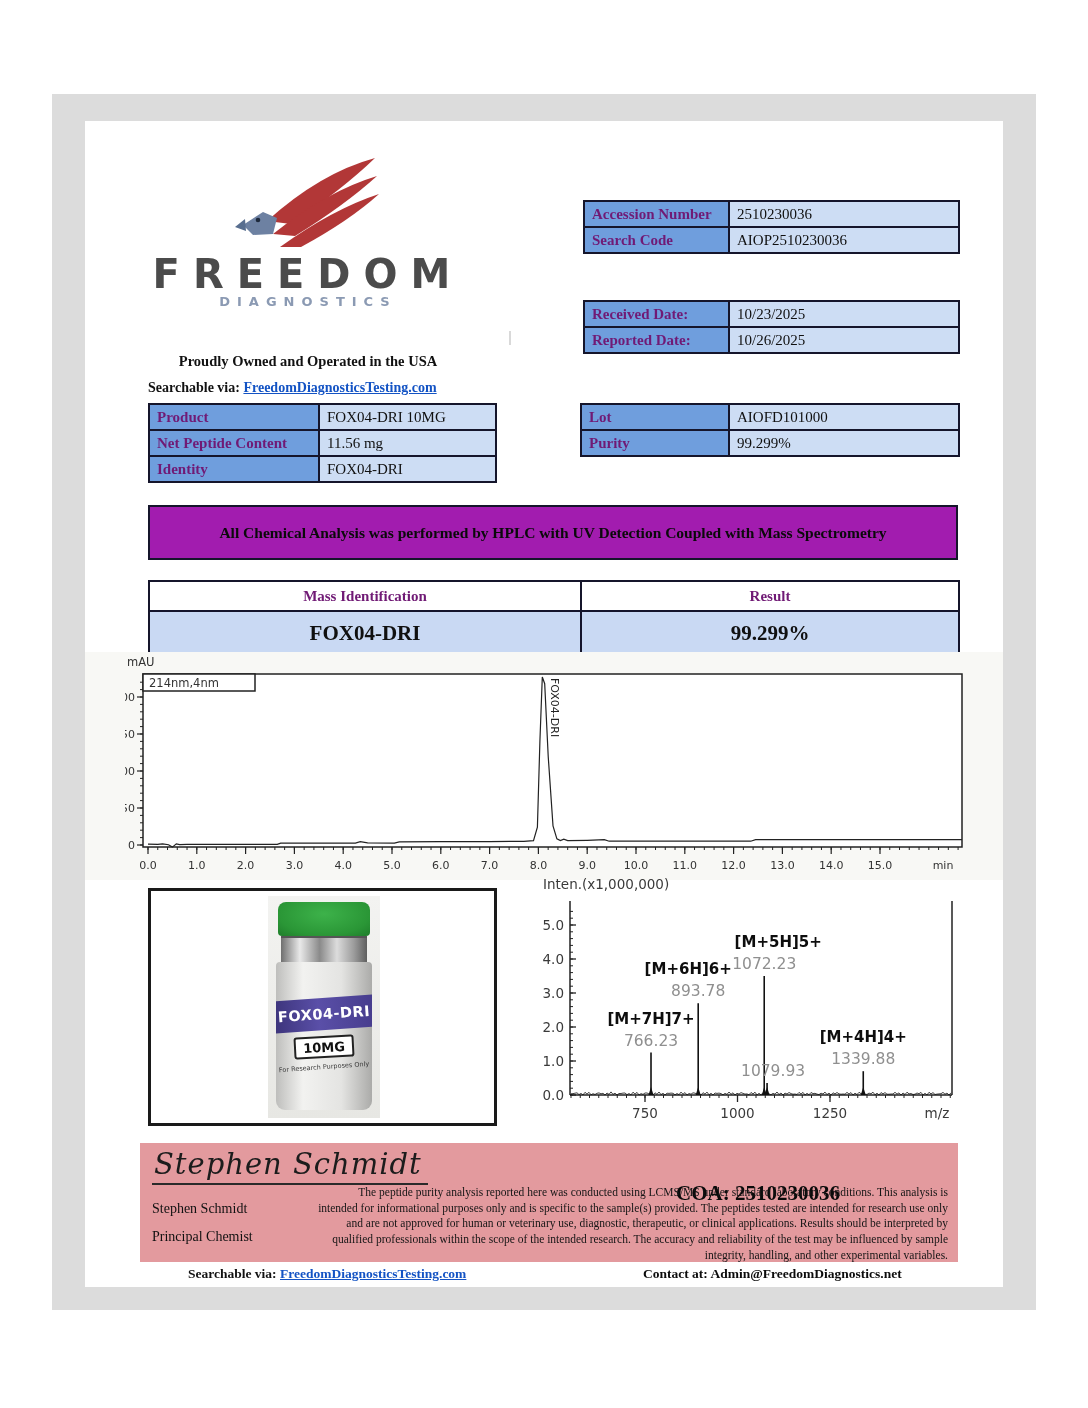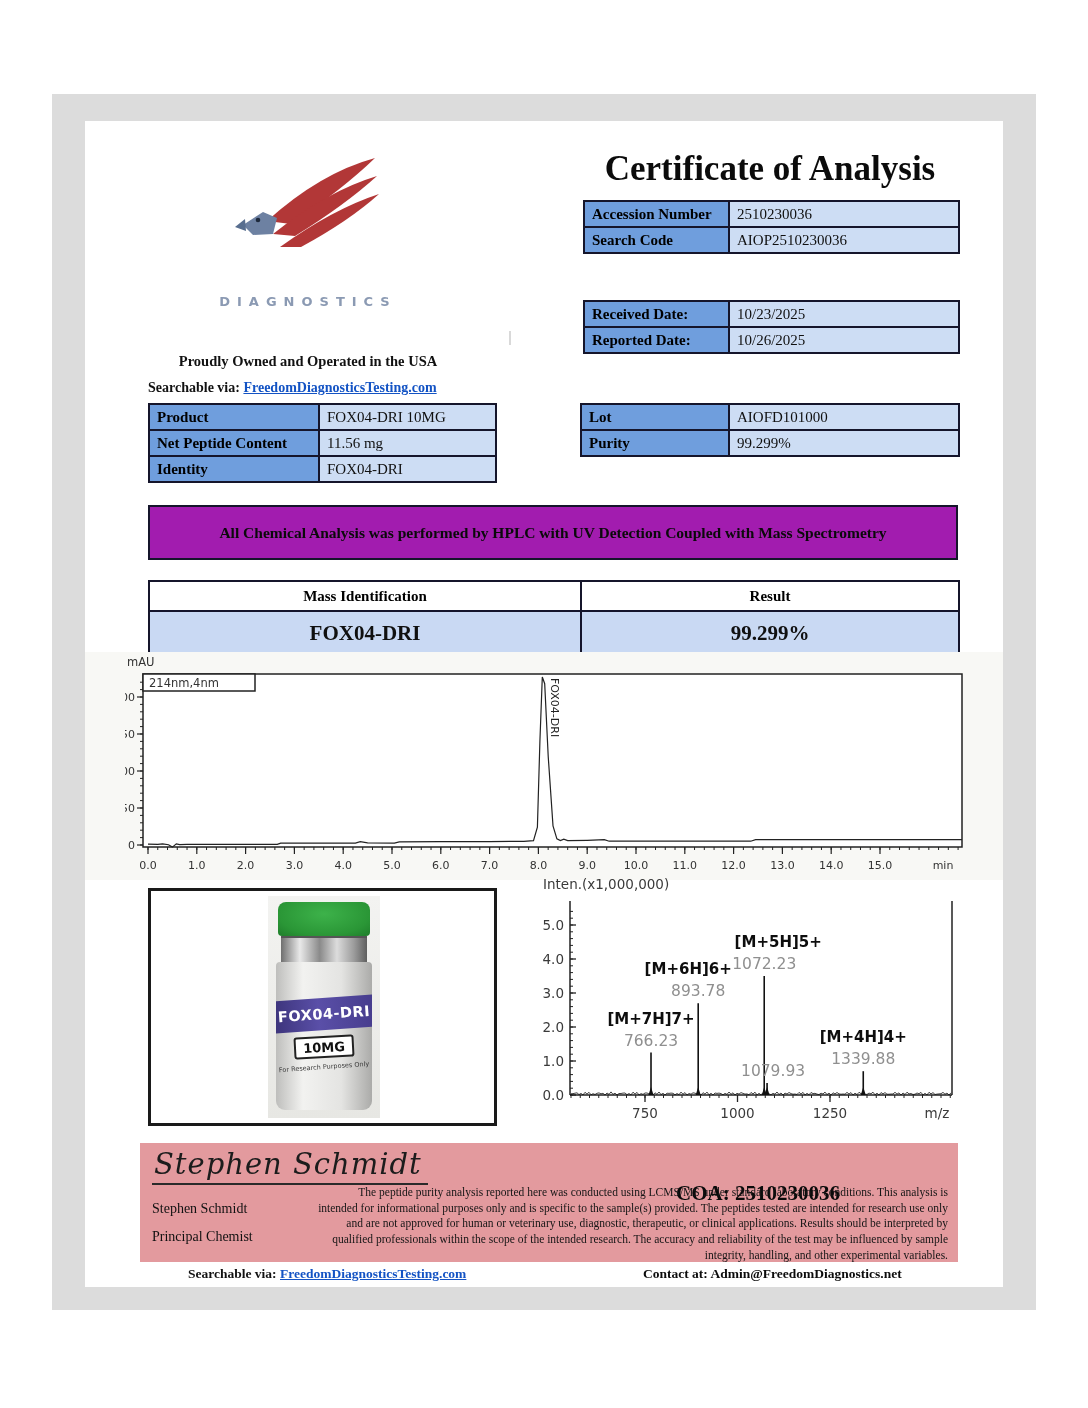--- a/index.html
+++ b/index.html
@@ -22,21 +22,21 @@
   .searchline{font-weight:bold;font-size:14px;color:#111;white-space:nowrap;}
   #search-top{position:absolute;left:63px;top:259px;}
   a.doclink{color:#1353c4;font-weight:bold;text-decoration:underline;}
   #title{position:absolute;left:480px;top:28px;width:410px;text-align:center;
          font-size:35px;font-weight:bold;color:#0b0b0b;}
 
   
   table.t{position:absolute;border-collapse:collapse;table-layout:fixed;}
   table.t th,table.t td{border:2px solid #15152b;font-size:15px;padding:1px 7px;height:22px;
         overflow:hidden;white-space:nowrap;}
-  table.t th{background:#6f9edd;text-align:left;font-weight:bold;color:#000000;}
+  table.t th{background:#6f9edd;text-align:left;font-weight:bold;color:#701a75;}
   table.t td{background:#cdddf4;font-weight:normal;color:#101010;}
   #acc-table{left:498px;top:79px;width:375px;}
   #date-table{left:498px;top:179px;width:375px;}
   #prod-table{left:63px;top:282px;width:347px;}
   #lot-table{left:495px;top:282px;width:378px;}
 
   
   #banner{position:absolute;left:63px;top:384px;width:806px;height:51px;background:#a21caf;
           border:2px solid #15152b;display:flex;align-items:center;justify-content:center;
           font-weight:bold;font-size:15.5px;color:#0a0a0a;text-align:center;}
@@ -105,29 +105,29 @@
     <div class="page">
 
       <svg id="logo-eagle" viewBox="0 0 160 104">
         <path d="M42,66 Q95,18 150,3 Q118,34 66,69 Z" fill="#b23737"></path>
         <path d="M48,79 Q102,36 152,21 Q120,50 70,81 Z" fill="#b23737"></path>
         <path d="M55,92 Q108,54 154,39 Q124,66 76,92 Z" fill="#b23737"></path>
         <path d="M18,70 L38,57 L52,63 L48,79 L28,80 Z" fill="#6d81a2"></path>
         <path d="M10,72 L20,64 L21,76 Z" fill="#586e8f"></path>
         <circle cx="33" cy="65" r="2.3" fill="#1e2a3c"></circle>
       </svg>
+      <div id="logo-word">FREEDOM</div>
       <div id="logo-sub">DIAGNOSTICS</div>
       <div id="logo-divider"></div>
       <div id="proudly">Proudly Owned and Operated in the USA</div>
       <div id="search-top" class="searchline">
         <span>Searchable via:</span>
         <a class="doclink" href="#">FreedomDiagnosticsTesting.com</a>
       </div>
 
-      <div id="title">Certificate of Analysis</div>
 
       <table class="t" id="acc-table">
         <colgroup>
             <col style="width:145px">
             <col style="width:230px">
           </colgroup>
         <tbody>
             <tr>
           <th>Accession Number</th>
           <td>2510230036</td>

